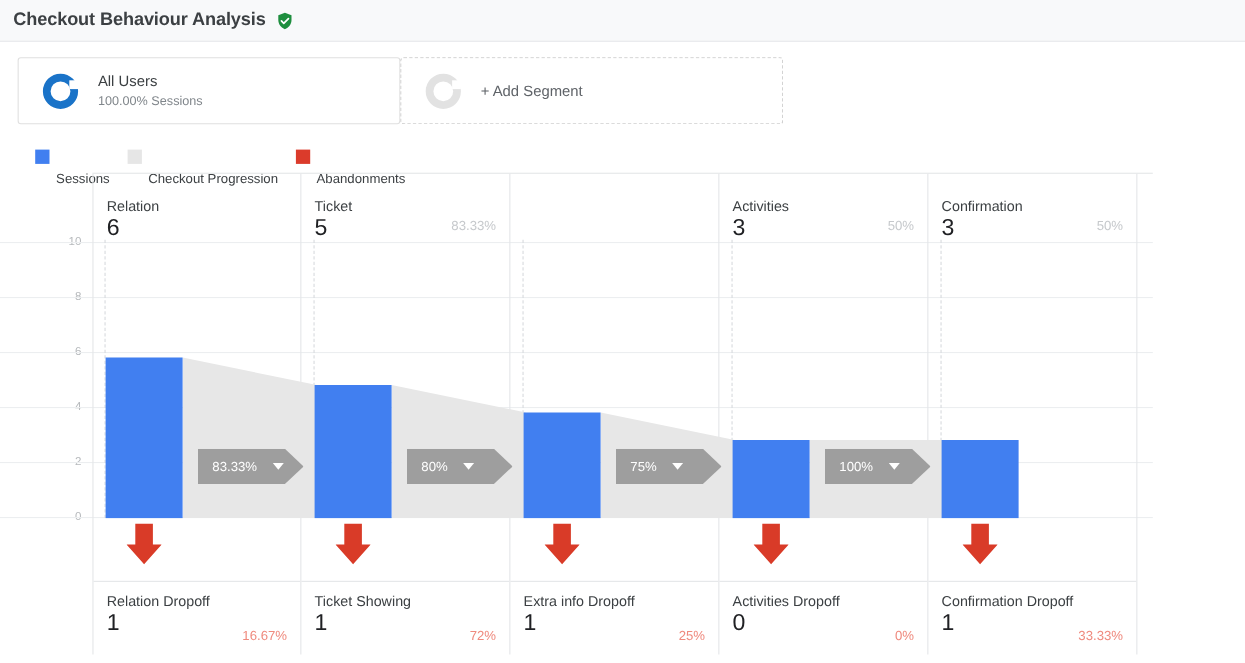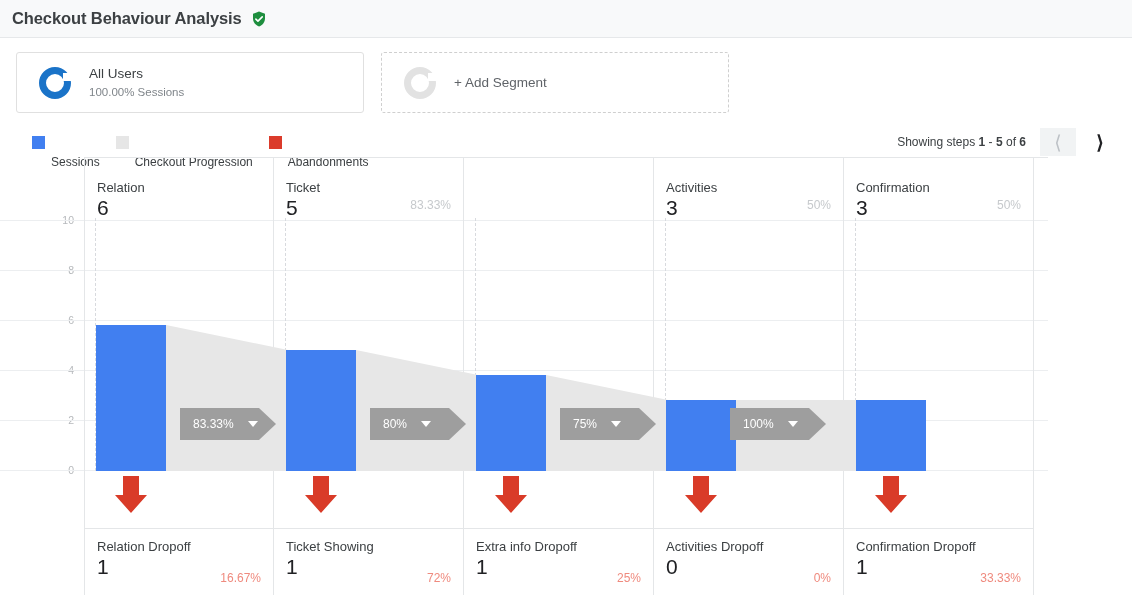--- a/index.html
+++ b/index.html
@@ -27,21 +27,21 @@
     font-weight: bold;
     color: #3c4043;
     letter-spacing: -0.1px;
   }
   .shield-icon { margin-left: 8px; display: flex; align-items: center; }
 
   
   .segbar {
     padding: 14px 16px 0 16px;
     display: flex;
-    gap: 17px;
+    gap: 0;
   }
   .segment-card {
     width: 348px;
     height: 61px;
     border: 1px solid #e0e0e0;
     border-radius: 3px;
     display: flex;
     align-items: center;
     padding-left: 22px;
     background: #fff;
@@ -245,29 +245,20 @@
     <span class="legend-item">
       <span class="legend-swatch" style="background:#e6e6e6"></span>
       <span class="legend-label">Checkout Progression</span>
     </span>
     <span class="legend-item">
       <span class="legend-swatch" style="background:#db3b2b"></span>
       <span class="legend-label">Abandonments</span>
     </span>
   </div>
 
-  <div class="pager">
-    <span class="pager-text"><span>Showing steps</span>&nbsp;<b>1</b>&nbsp;<span>-</span>&nbsp;<b>5</b>&nbsp;<span>of</span>&nbsp;<b>6</b></span>
-    <span class="pager-btn prev">
-      <span class="chev dim">⟨</span>
-    </span>
-    <span class="pager-btn next">
-      <span class="chev on">⟩</span>
-    </span>
-  </div>
 </div>
 
 <div class="funnel-wrap">
 
   <div class="axis">
     <span class="axis-tick" style="top:62px">10</span>
     <span class="axis-tick" style="top:112px">8</span>
     <span class="axis-tick" style="top:162px">6</span>
     <span class="axis-tick" style="top:212px">4</span>
     <span class="axis-tick" style="top:262px">2</span>
@@ -373,21 +364,21 @@
       <span class="caret"></span>
     </div>
     <div class="badge" style="left:286px; top:250px; width:96px">
       <span>80%</span>
       <span class="caret"></span>
     </div>
     <div class="badge" style="left:476px; top:250px; width:96px">
       <span>75%</span>
       <span class="caret"></span>
     </div>
-    <div class="badge" style="left:646px; top:250px; width:96px">
+    <div class="badge" style="left:666px; top:250px; width:96px">
       <span>100%</span>
       <span class="caret"></span>
     </div>
 
     <svg class="arrow-down" style="left:31px; top:318px">
       <polygon points="8,0 24,0 24,19 32,19 16,37 0,19 8,19" fill="#d93b28"></polygon>
     </svg>
     <svg class="arrow-down" style="left:221px; top:318px">
       <polygon points="8,0 24,0 24,19 32,19 16,37 0,19 8,19" fill="#d93b28"></polygon>
     </svg>

